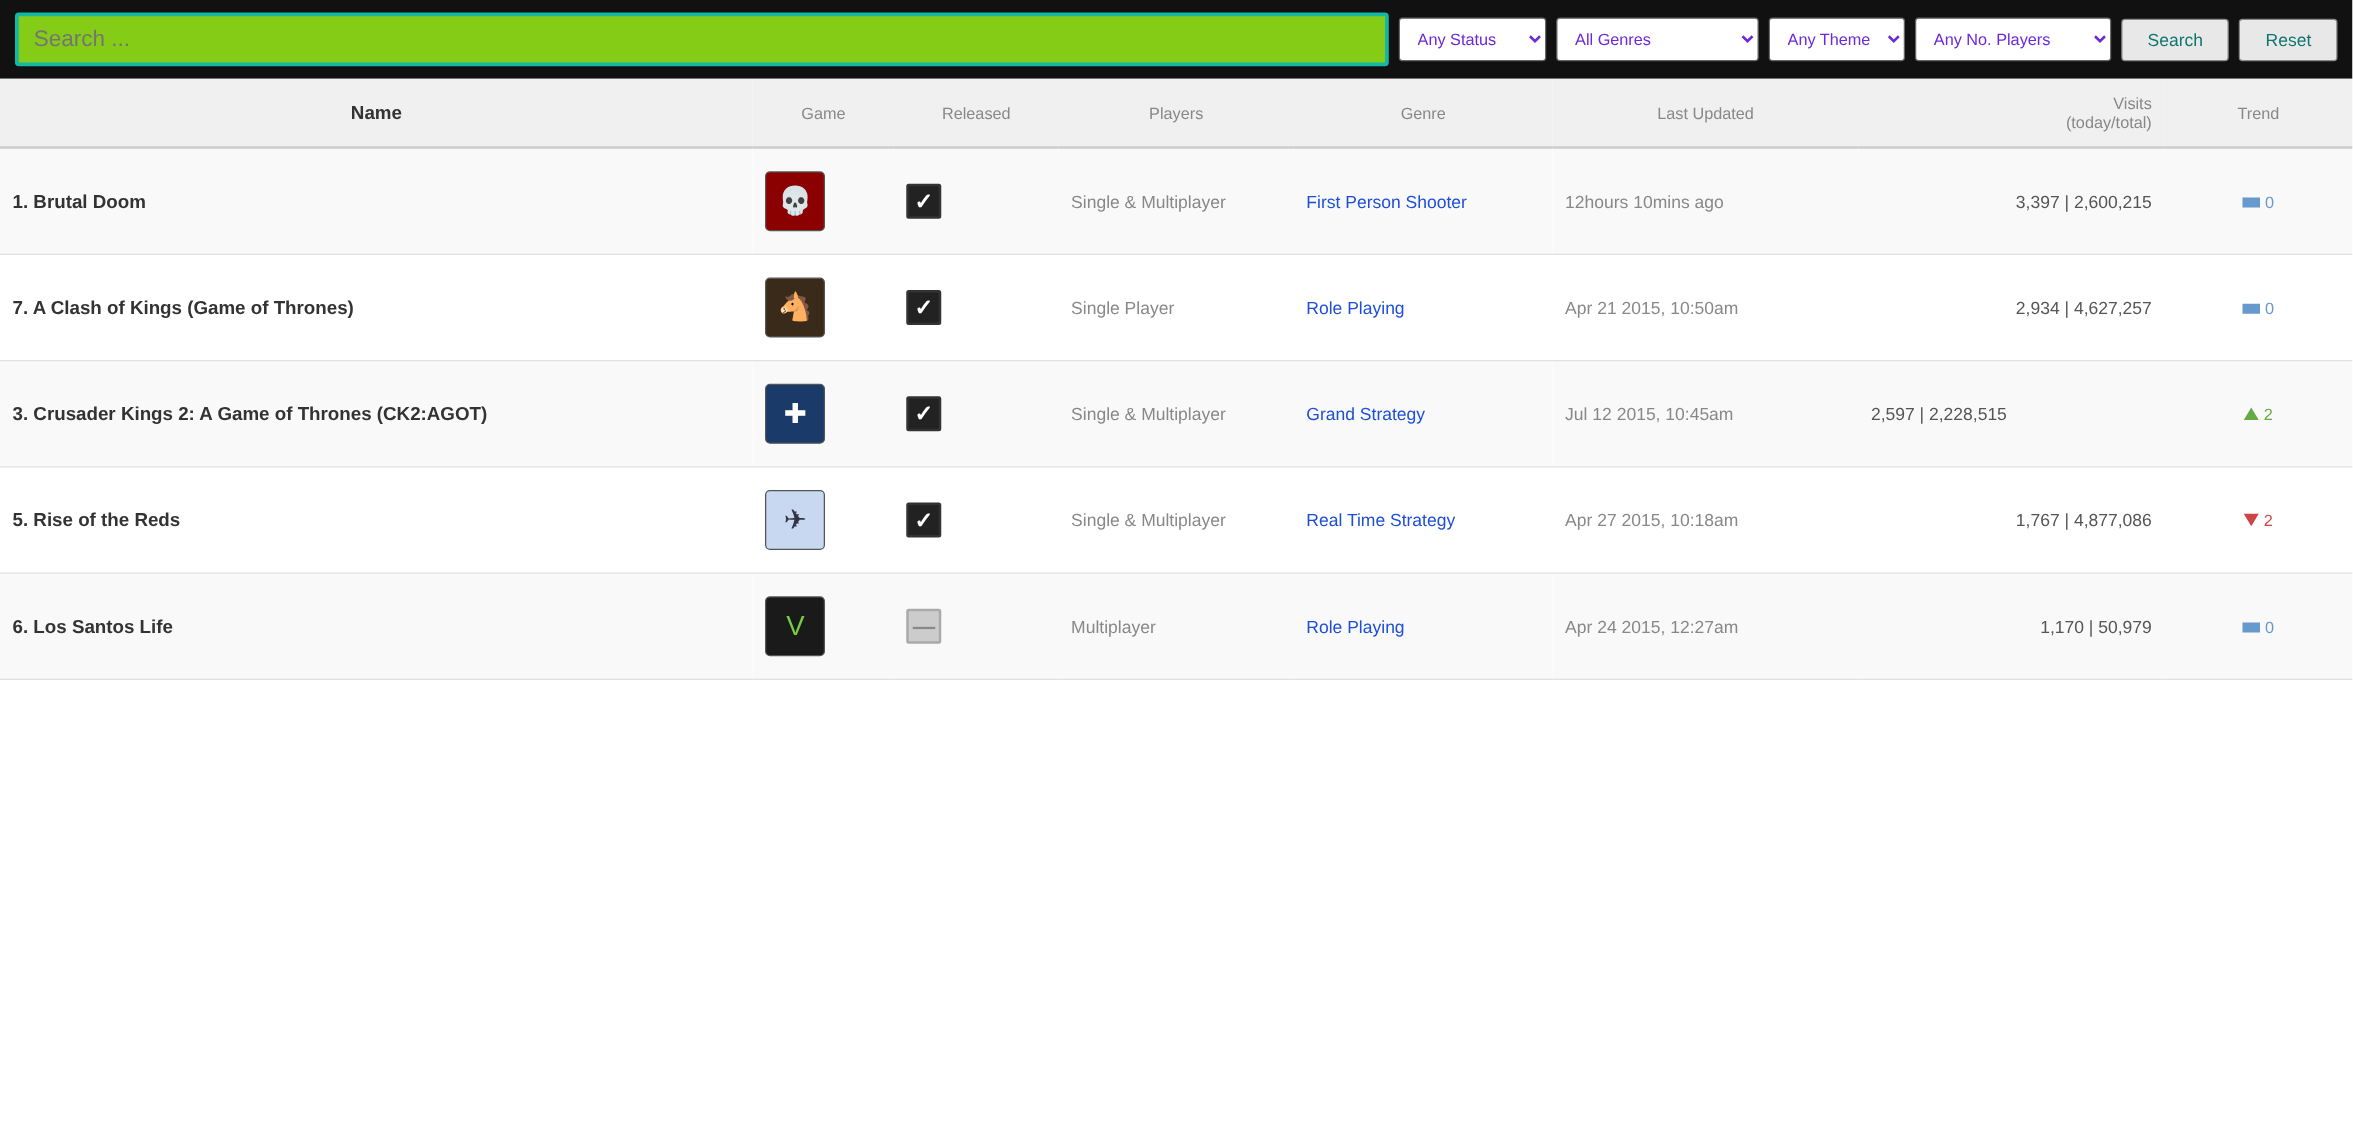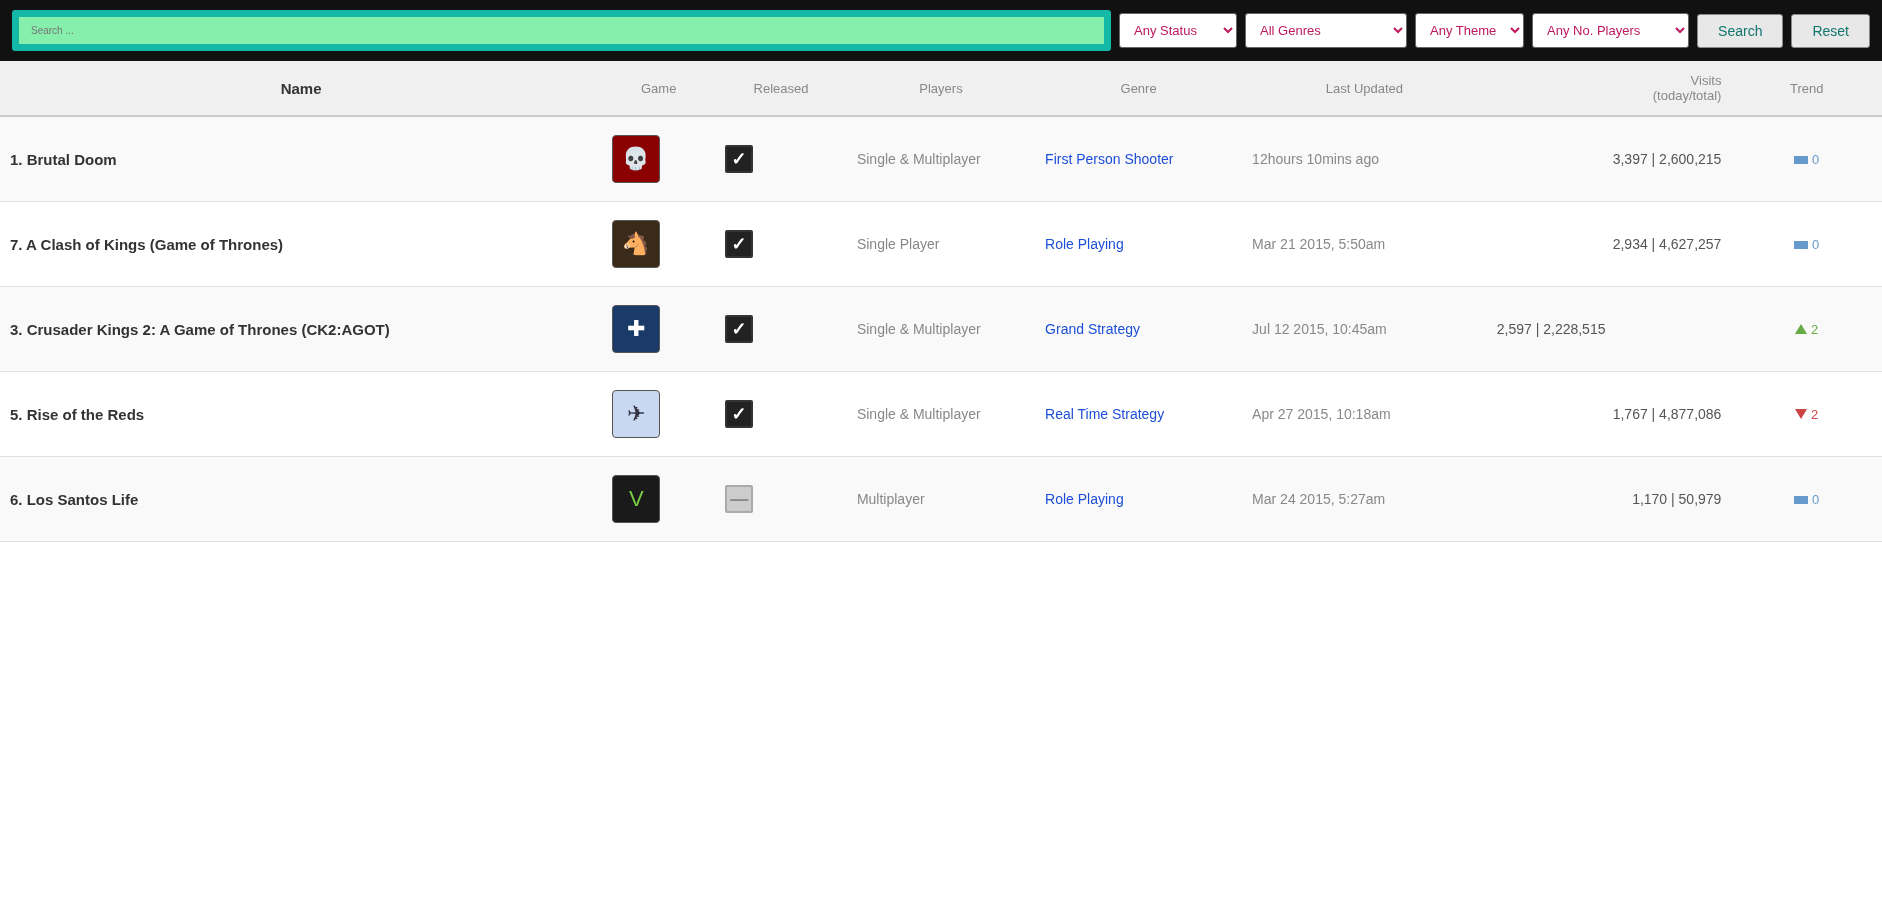--- a/index.html
+++ b/index.html
@@ -9,33 +9,33 @@
     #toolbar {
       background: #111;
       padding: 10px 12px;
       display: flex;
       align-items: center;
       gap: 8px;
     }
     #toolbar input[type="text"] {
       flex: 1;
       padding: 8px 12px;
-      font-size: 10px;
-      border: 7px solid #14b8a6;
+      font-size: 18px;
+      border: 3px solid #14b8a6;
       border-radius: 3px;
-      background: #86efac;
+      background: #84cc16;
       color: #333;
     }
     #toolbar select {
       padding: 8px 10px;
       font-size: 13px;
       border: 1px solid #666;
       border-radius: 3px;
       background: #fff;
-      color: #be185d;
+      color: #6d28d9;
       cursor: pointer;
     }
     #toolbar button {
       padding: 8px 20px;
       font-size: 14px;
       border: 1px solid #888;
       border-radius: 3px;
       background: #e8e8e8;
       color: #0f766e;
       cursor: pointer;
@@ -248,21 +248,21 @@
           </div></td>
       </tr>
       <tr>
         <td class="col-name"><span class="mod-name">7. A Clash of Kings (Game of Thrones)</span></td>
         <td class="col-game">
           <div class="game-icon" style="background: rgb(58, 42, 26); color: rgb(170, 170, 170); font-size: 22px; border: 1px solid rgb(85, 85, 85);">🐴</div>
         </td>
         <td class="col-released"><div class="checkbox-checked">✓</div></td>
         <td class="col-players players-text">Single Player</td>
         <td class="col-genre genre-text">Role Playing</td>
-        <td class="col-updated updated-text">Mar 21 2015, 5:50am</td>
+        <td class="col-updated updated-text">Apr 21 2015, 10:50am</td>
         <td class="col-visits visits-col-text" style="text-align: right;">2,934 | 4,627,257</td>
         <td class="col-trend"><div class="trend-neutral" style="display: inline-flex; align-items: center; gap: 4px; justify-content: center;">
             <span class="trend-square"></span>
             <span>0</span>
           </div></td>
       </tr>
       <tr>
         <td class="col-name"><span class="mod-name">3. Crusader Kings 2: A Game of Thrones (CK2:AGOT)</span></td>
         <td class="col-game">
           <div class="game-icon" style="background: rgb(26, 58, 106); color: rgb(255, 255, 255); font-size: 22px; border: 1px solid rgb(85, 85, 85);">✚</div>
@@ -293,21 +293,21 @@
           </div></td>
       </tr>
       <tr>
         <td class="col-name"><span class="mod-name">6. Los Santos Life</span></td>
         <td class="col-game">
           <div class="game-icon" style="background: rgb(26, 26, 26); color: rgb(119, 204, 68); font-size: 22px; border: 1px solid rgb(85, 85, 85);">V</div>
         </td>
         <td class="col-released"><div class="checkbox-minus" style="color: rgb(136, 136, 136);">—</div></td>
         <td class="col-players players-text">Multiplayer</td>
         <td class="col-genre genre-text">Role Playing</td>
-        <td class="col-updated updated-text">Mar 24 2015, 5:27am</td>
+        <td class="col-updated updated-text">Apr 24 2015, 12:27am</td>
         <td class="col-visits visits-col-text" style="text-align: right;">1,170 | 50,979</td>
         <td class="col-trend"><div class="trend-neutral" style="display: inline-flex; align-items: center; gap: 4px; justify-content: center;">
             <span class="trend-square"></span>
             <span>0</span>
           </div></td>
       </tr>
     </tbody>
 </table>
 
 </body></html>

